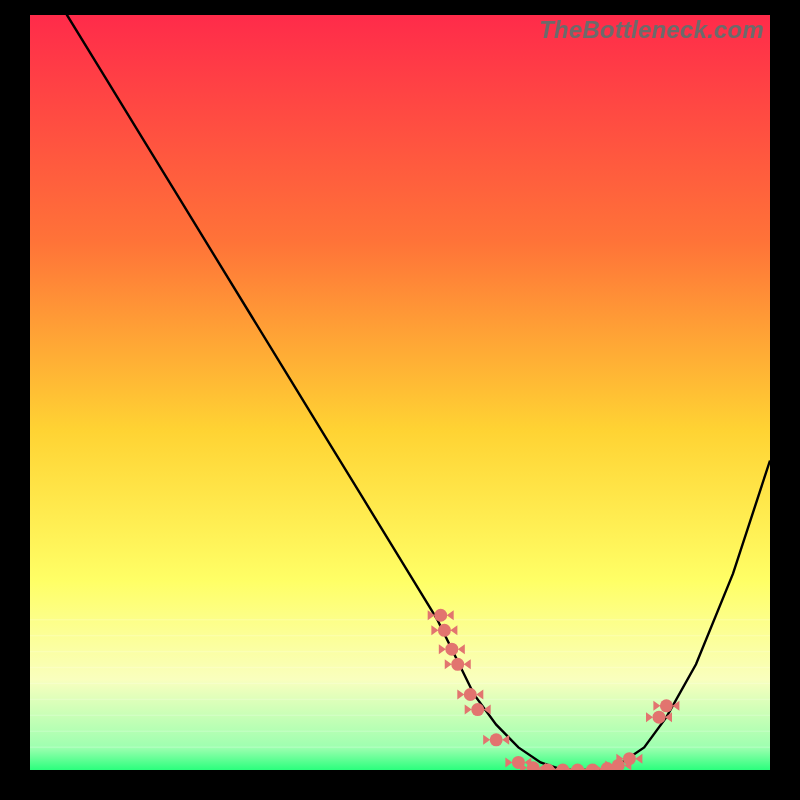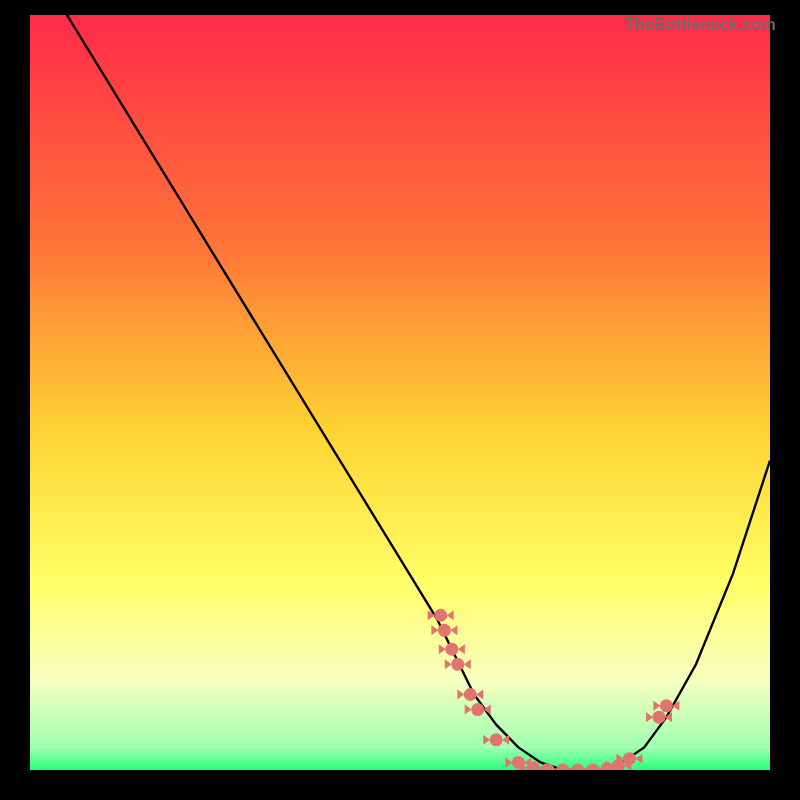--- a/index.html
+++ b/index.html
@@ -23,25 +23,26 @@
     position: absolute;
     left: 0;
     top: 0;
     width: 740px;
     height: 755px;
     overflow: hidden;
   }
   .watermark {
     position: absolute;
     top: 16px;
-    right: 24px;
+    right: 36px;
     color: #6b6b6b;
-    font-size: 16px;
+    font-size: 24px;
     font-weight: 600;
     letter-spacing: 0.2px;
+    font-style: italic;
   }
   svg { display: block; }
 </style>
 </head>
 <body>
 
 <div class="frame">
   <div class="plot">
     <svg id="chart-svg" width="740" height="755" viewBox="0 0 740 755">
       <defs>

